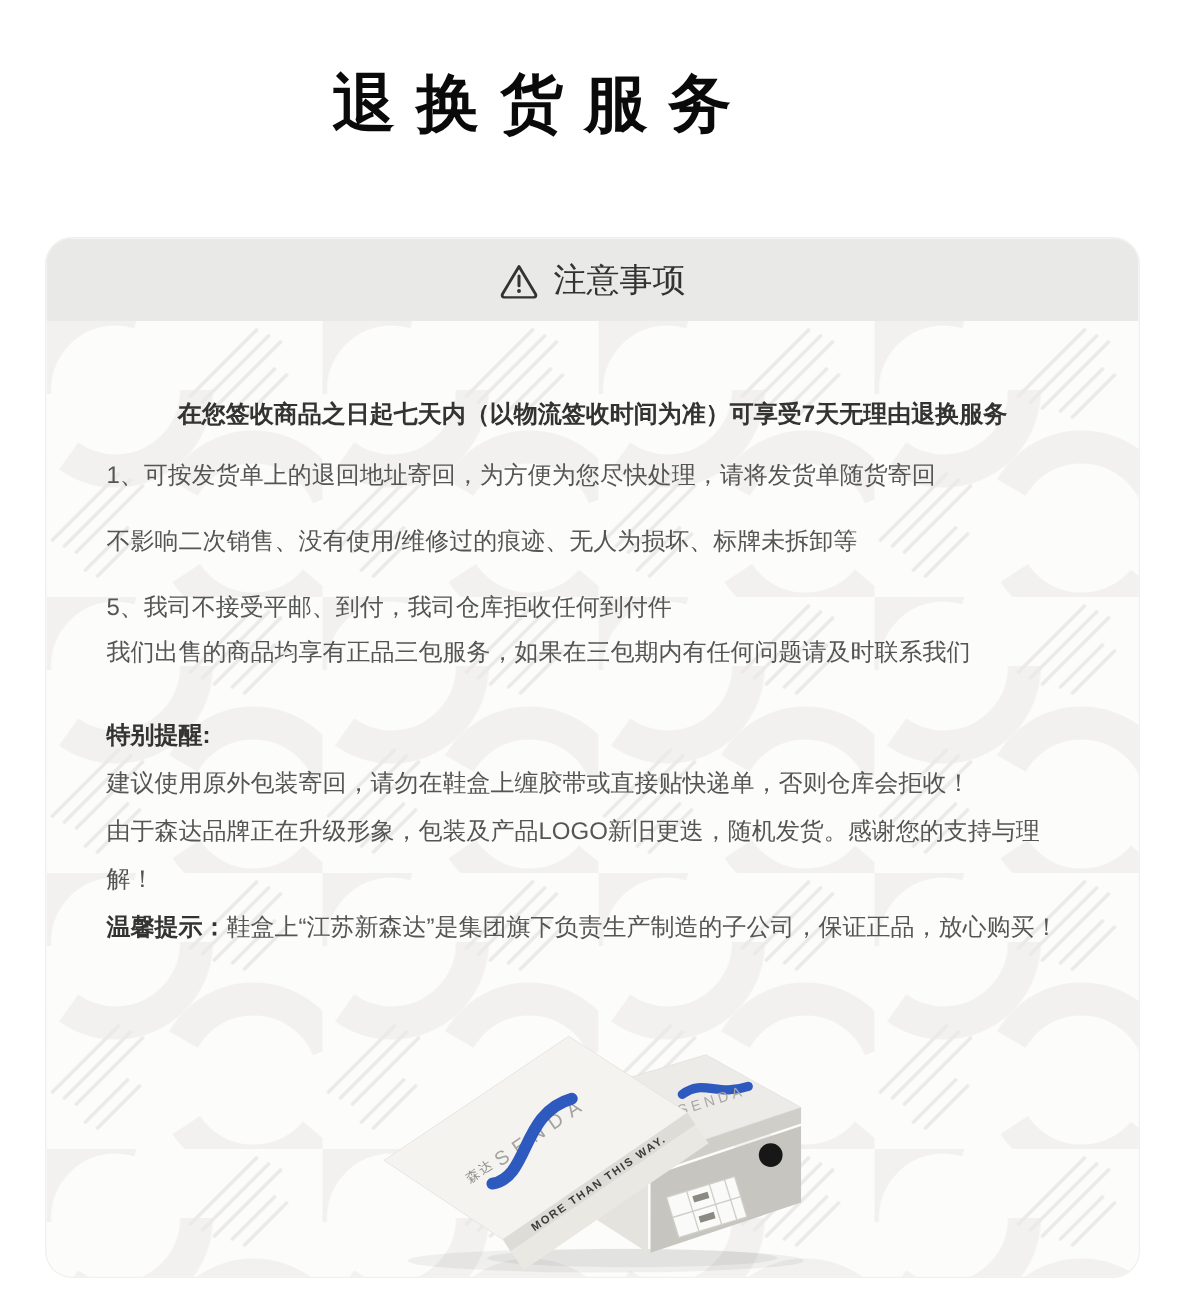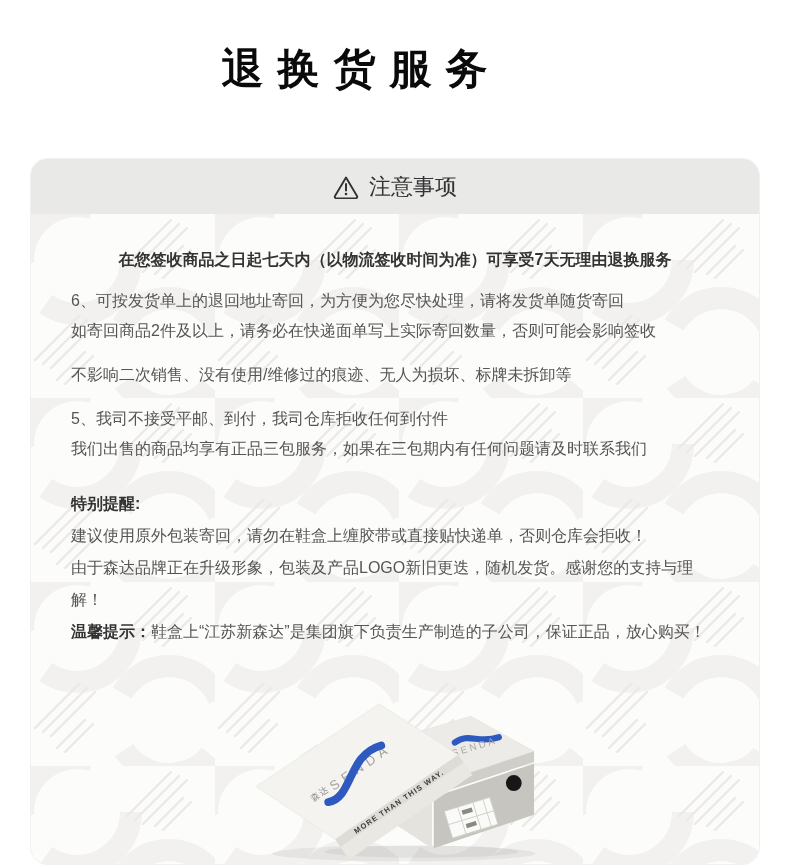--- a/index.html
+++ b/index.html
@@ -29,21 +29,21 @@
   .warn-icon{ width:26px; height:24px; display:block; }
 
   .pattern-layer{
     position:absolute; left:0; top:55px; width:730px; height:690px; z-index:0;
     display:block;
   }
 
   .card-body{ position:relative; z-index:1; padding:0 40px; }
 
   .intro{
-    margin-top:36px; text-align:center;
+    margin-top:53px; text-align:center;
     font-size:16px; font-weight:700; color:#333333; line-height:20px;
   }
   .para{ margin-top:14px; font-size:16px; color:#555555; line-height:30px; }
   .para.first{ margin-top:16px; }
 
   .special{ margin-top:24px; font-size:16px; color:#555555; }
   .special .heading{ font-weight:700; color:#333333; line-height:32px; }
   .special .line{ line-height:32px; }
   .tip-label{ font-weight:700; color:#333333; }
 
@@ -91,22 +91,21 @@
         </pattern>
       </defs>
       <rect x="0" y="0" width="730" height="690" fill="url(#bgp)"></rect>
     </svg>
 
     <div class="card-body">
 
       <p class="intro">在您签收商品之日起七天内（以物流签收时间为准）可享受7天无理由退换服务</p>
 
       <div class="para first">
-        <div>6、可按发货单上的退回地址寄回，为方便为您尽快处理，请将发货单随货寄回</div>
-        <div>如寄回商品2件及以上，请务必在快递面单写上实际寄回数量，否则可能会影响签收</div>
+        <div>1、可按发货单上的退回地址寄回，为方便为您尽快处理，请将发货单随货寄回</div>
       </div>
 
       <div class="para">
         <div>不影响二次销售、没有使用/维修过的痕迹、无人为损坏、标牌未拆卸等</div>
       </div>
 
       <div class="para">
         <div>5、我司不接受平邮、到付，我司仓库拒收任何到付件</div>
         <div>我们出售的商品均享有正品三包服务，如果在三包期内有任何问题请及时联系我们</div>
       </div>

